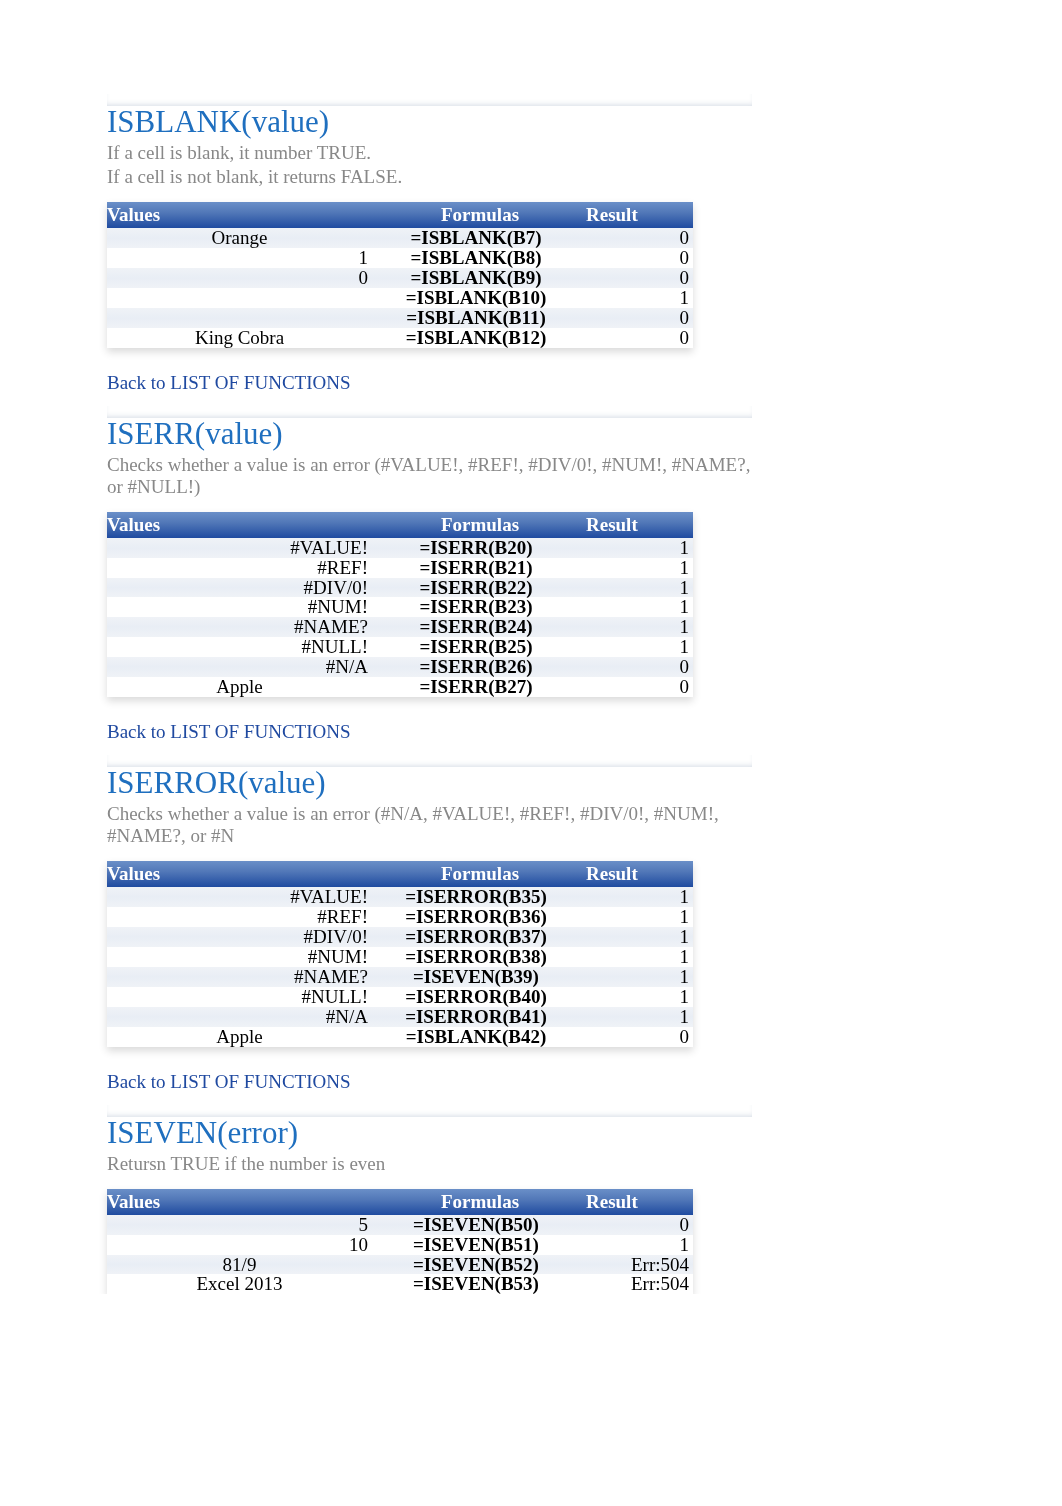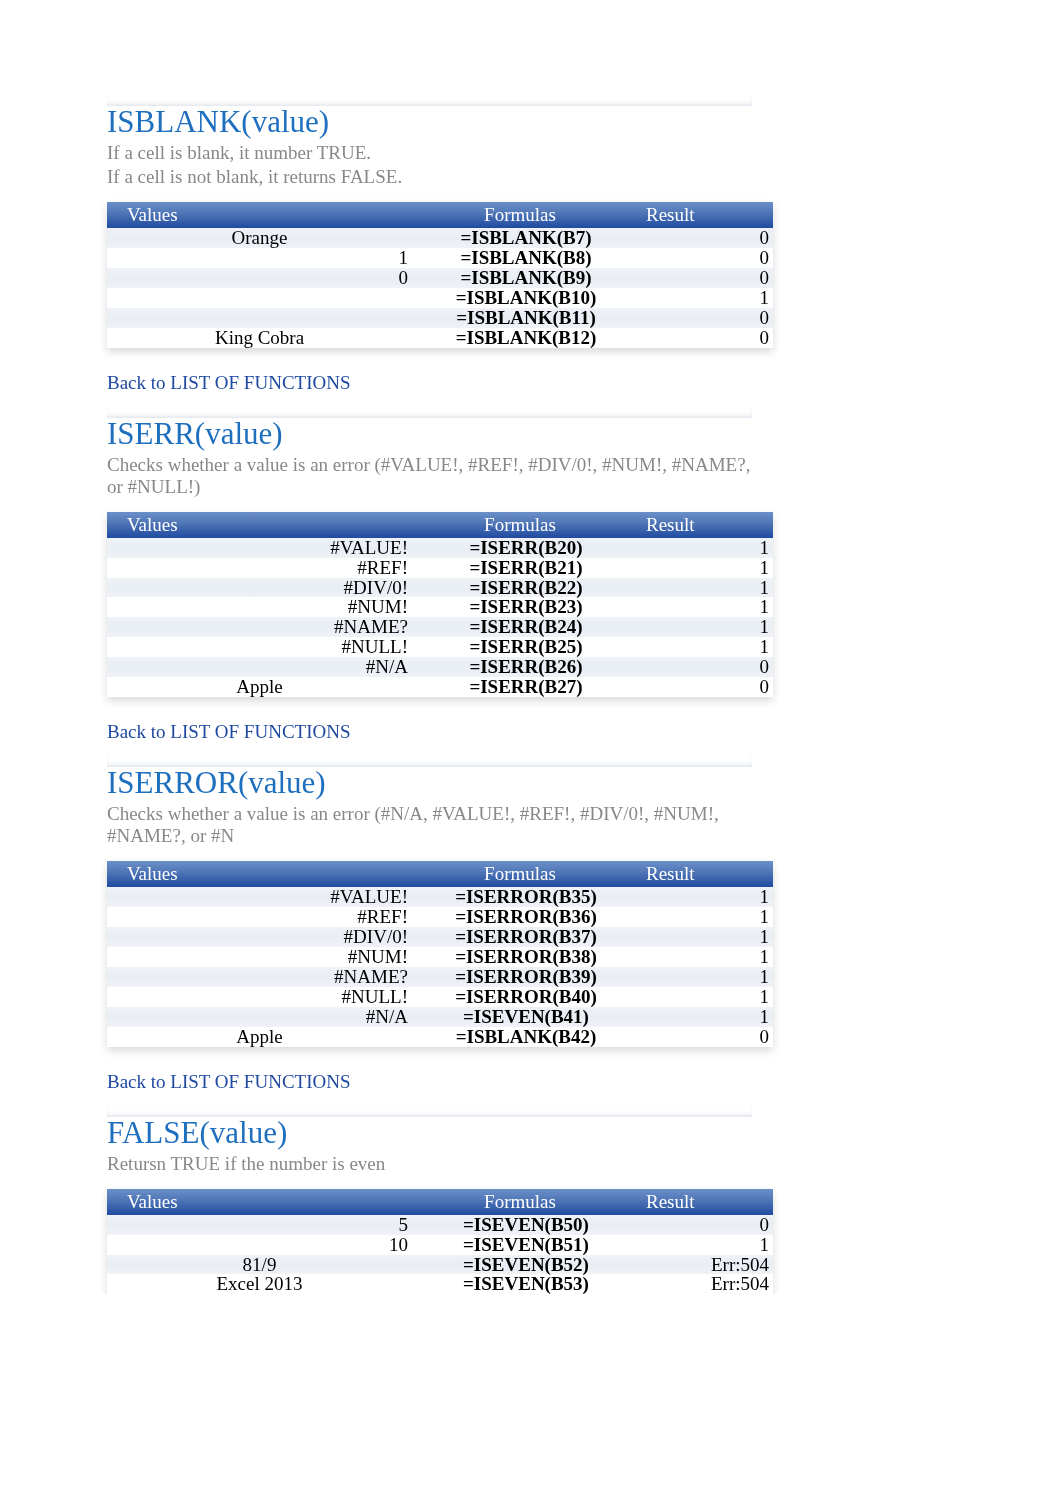--- a/index.html
+++ b/index.html
@@ -43,23 +43,23 @@
   }
   table.func {
     border-collapse: collapse;
     width: 572px;
     margin-top: 14px;
     table-layout: fixed;
     box-shadow: 0 4px 8px rgba(0,0,0,0.15);
   }
   table.func th {
     color: #ffffff;
-    font-weight: normal;
-    font-size: 19px;
-    padding: 2px 20px;
+    font-weight: bold;
+    font-size: 19px;
+    padding: 2px 0;
     background: linear-gradient(to bottom, #6A8FC8 0%, #5278B8 40%, #1F4BA0 100%);
   }
   table.func th.col-values { width: 265px; text-align: left; }
   table.func th.col-formulas { width: 200px; text-align: center; padding-left: 8px; }
   table.func th.col-result { width: 107px; text-align: left; padding-left: 6px;}
   table.func td {
     padding: 0px 4px;
     font-size: 19px;
     line-height: 1.05;
     vertical-align: top;
@@ -218,44 +218,44 @@
             <td class="col-formulas">=ISERROR(B37)</td>
             <td class="col-result">1</td>
           </tr>
           <tr>
             <td class="col-values">#NUM!</td>
             <td class="col-formulas">=ISERROR(B38)</td>
             <td class="col-result">1</td>
           </tr>
           <tr>
             <td class="col-values">#NAME?</td>
-            <td class="col-formulas">=ISERROR(B39)</td>
+            <td class="col-formulas">=ISEVEN(B39)</td>
             <td class="col-result">1</td>
           </tr>
           <tr>
             <td class="col-values">#NULL!</td>
             <td class="col-formulas">=ISERROR(B40)</td>
             <td class="col-result">1</td>
           </tr>
           <tr>
             <td class="col-values">#N/A</td>
-            <td class="col-formulas">=ISEVEN(B41)</td>
+            <td class="col-formulas">=ISERROR(B41)</td>
             <td class="col-result">1</td>
           </tr>
           <tr>
             <td class="col-values txt">Apple</td>
             <td class="col-formulas">=ISBLANK(B42)</td>
             <td class="col-result">0</td>
           </tr>
         </tbody>
       </table>
       <a class="backlink" href="#">Back to LIST OF FUNCTIONS</a>
     </div>
     <div class="section">
-      <h1 class="func-title title-shadow">FALSE(value)</h1>
+      <h1 class="func-title title-shadow">ISEVEN(error)</h1>
       <div class="desc">Retursn TRUE if the number is even</div>
       <table class="func">
         <thead>
           <tr>
             <th class="col-values">Values</th>
             <th class="col-formulas">Formulas</th>
             <th class="col-result">Result</th>
           </tr>
         </thead>
         <tbody>

